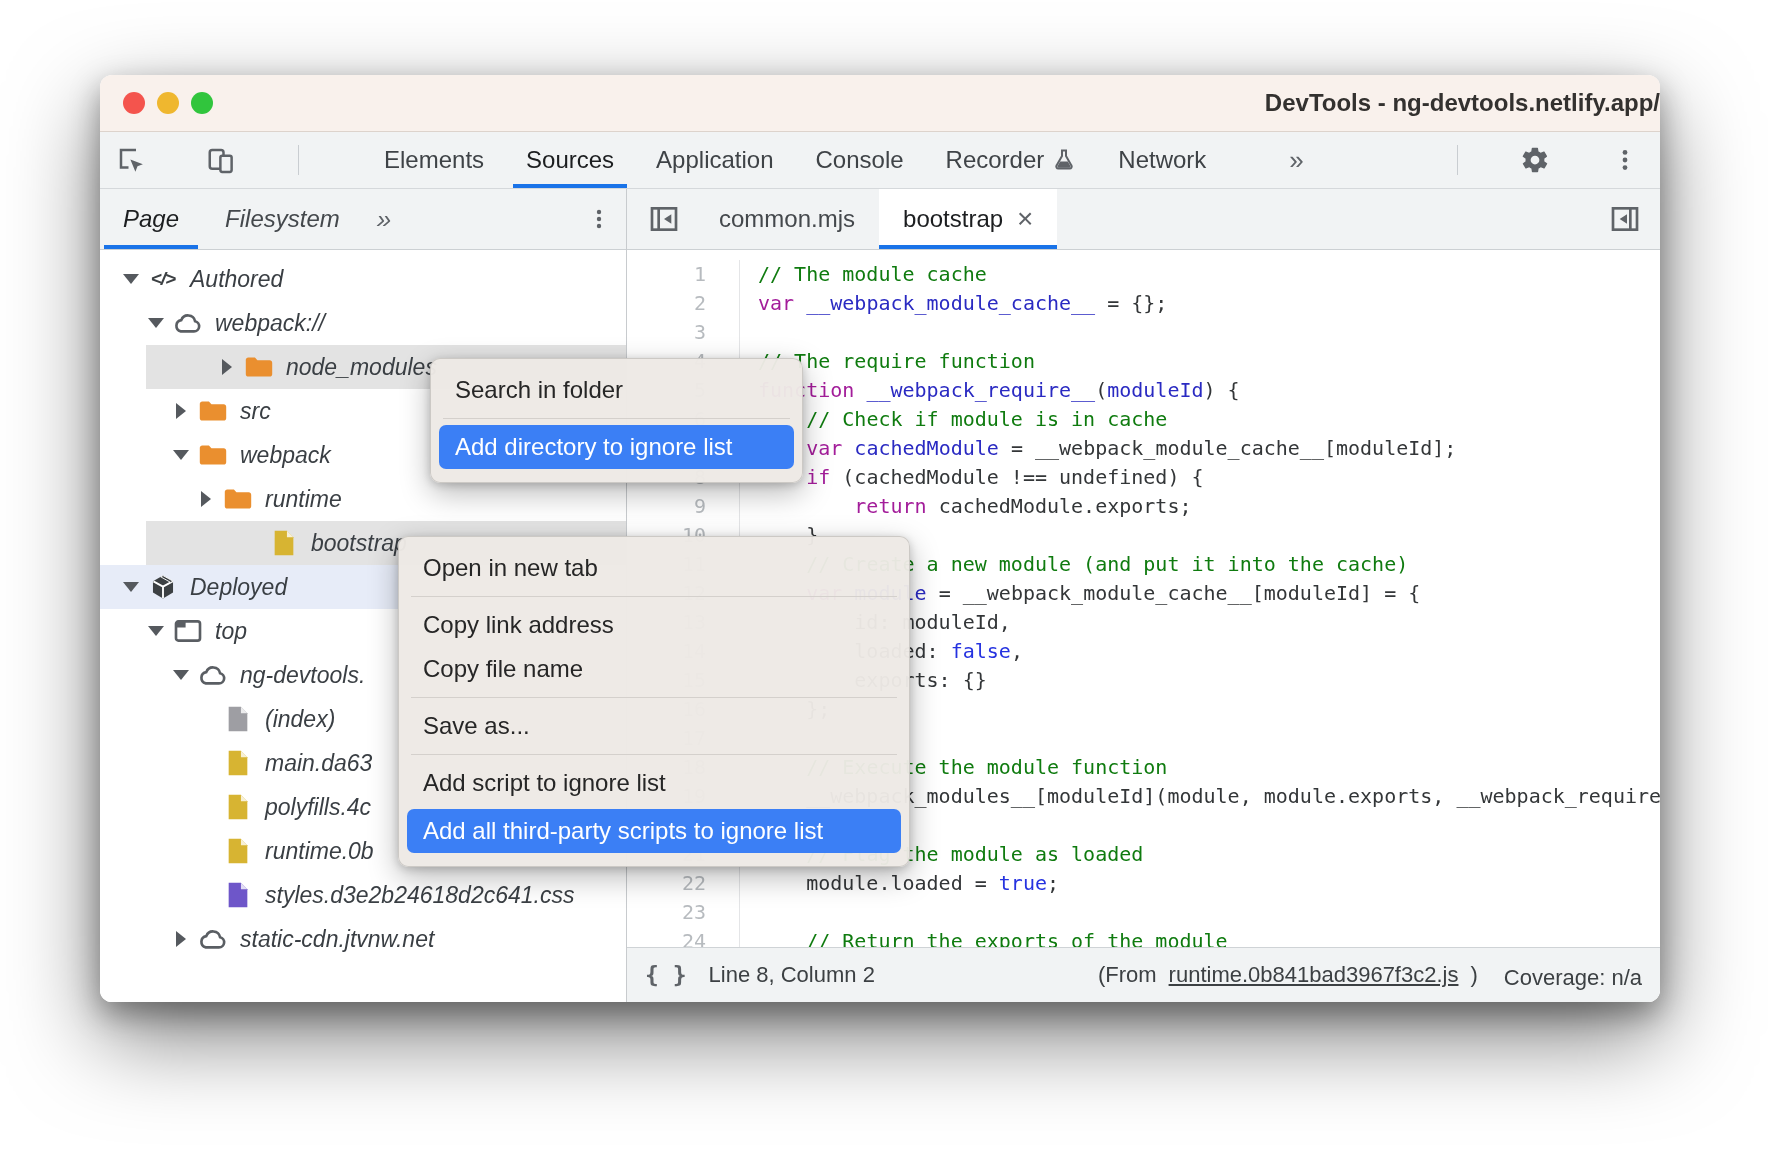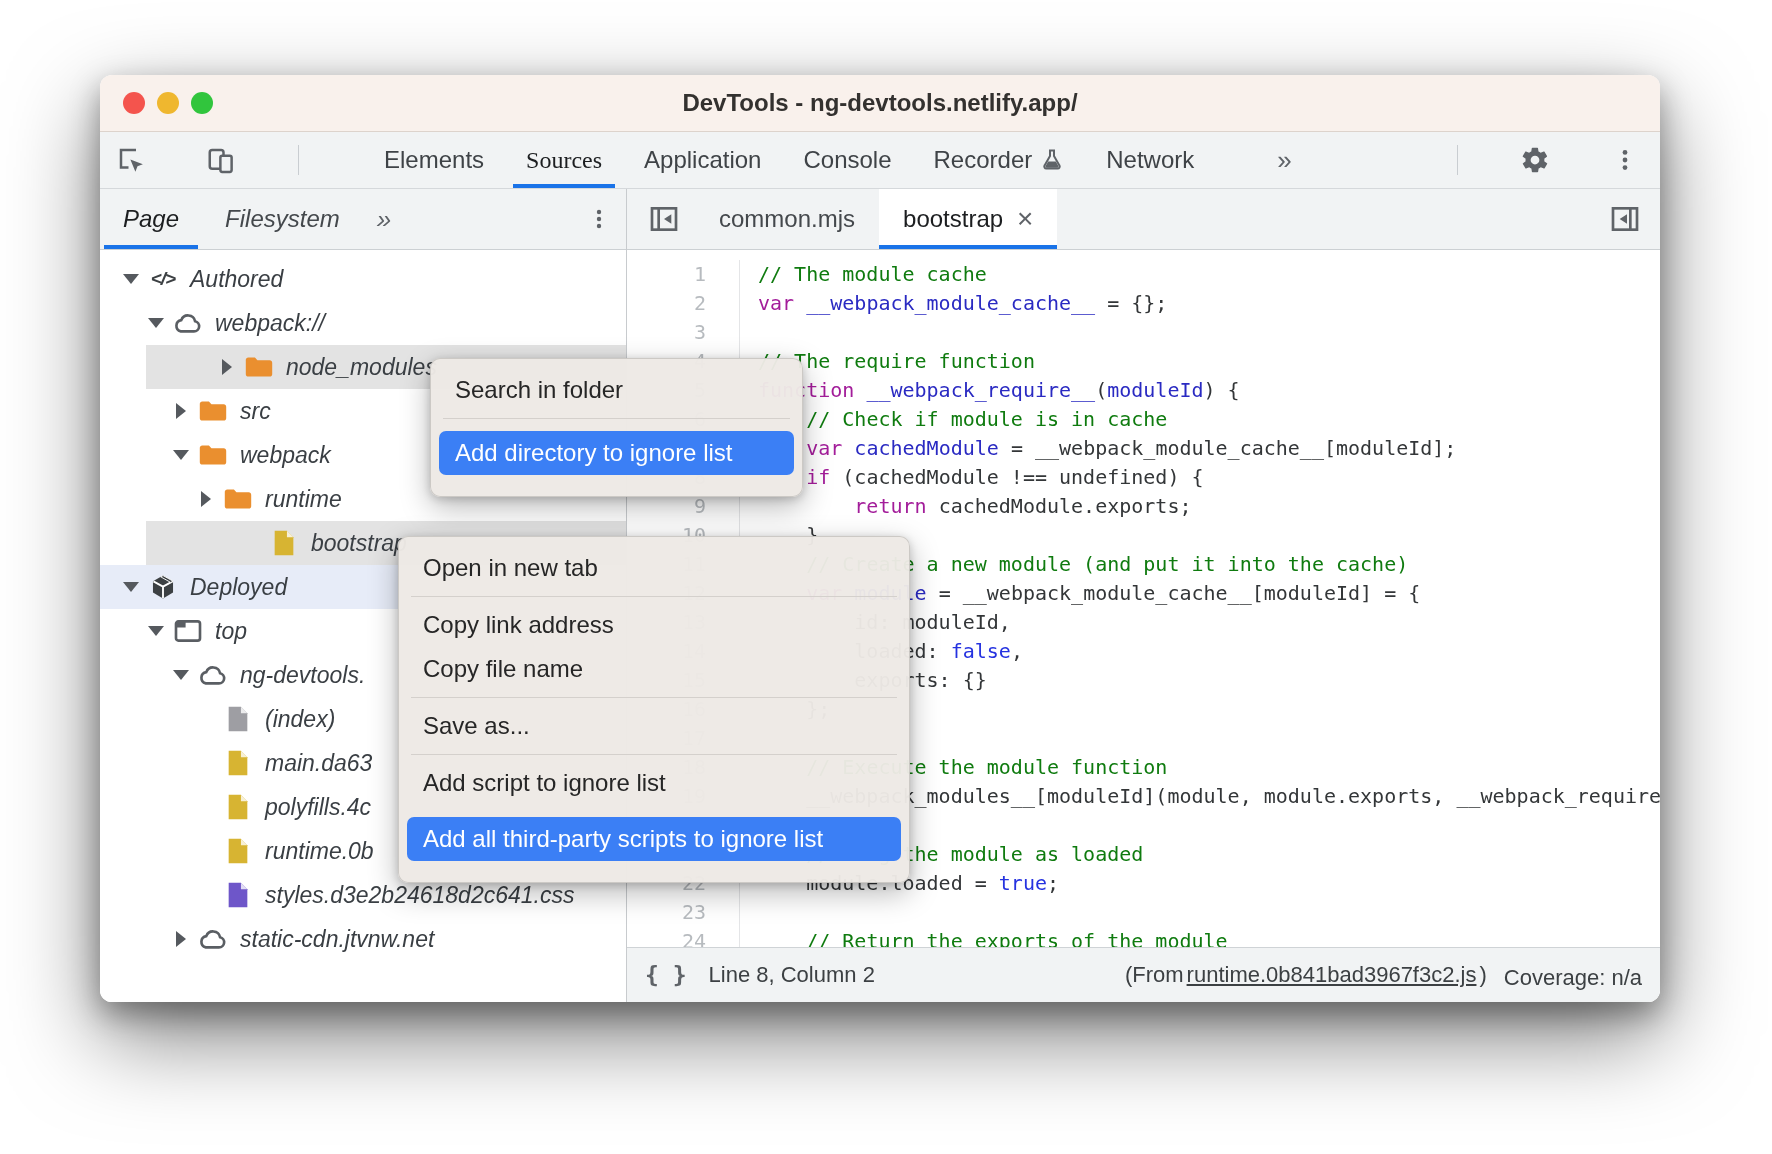--- a/index.html
+++ b/index.html
@@ -6,36 +6,36 @@
   html,body { width:1772px; height:1154px; background:#ffffff;
     font-family:"Liberation Sans", sans-serif; -webkit-font-smoothing:antialiased; }
   .stage { position:relative; width:1772px; height:1154px; overflow:hidden; }
 
   .window { position:absolute; left:100px; top:75px; width:1560px; height:927px;
     border-radius:12px; background:#fff; overflow:hidden;
     box-shadow:0 35px 90px rgba(0,0,0,.5), 0 12px 30px rgba(0,0,0,.35); }
 
   
   .titlebar { position:relative; height:57px; background:#f9f1ec;
-    border-bottom:1px solid #ddd3cc; display:flex; align-items:center; justify-content:center; }
+    border-bottom:1px solid #ddd3cc; display:flex; align-items:center; justify-content:flex-end; }
   .traffic { position:absolute; left:23px; top:0; height:100%; display:flex; align-items:center; gap:12px; }
   .tl { width:22px; height:22px; border-radius:50%; }
   .tl.red{ background:#f4544d; } .tl.yellow{ background:#efb72f; } .tl.green{ background:#31c53d; }
   .wtitle { font-size:24px; font-weight:700; color:#33312f; }
 
   
   .toolbar { height:57px; background:#f1f3f4; border-bottom:1px solid #d5d8db;
     display:flex; align-items:center; padding:0 14px 0 10px;gap:48px; }
   .icon-btn { width:42px; height:42px; display:flex; align-items:center; justify-content:center; flex:0 0 auto; }
   .vsep { width:1px; height:30px; background:#c9cdd1; margin:0 8px; flex:0 0 auto; }
   .main-tabs { display:flex; height:100%; margin-left:8px; }
   .mtab { display:flex; align-items:center; gap:8px; padding:0 21px; font-size:24px; color:#3f4347;
     position:relative; height:100%; }
   .mtab.active::after { content:""; position:absolute; left:8px; right:8px; bottom:0; height:4px; background:#1a73e8; }
-  .mtab.active { color:#1c1e20;font-family:Liberation Serif, serif; }
+  .mtab.active { color:#1c1e20; }
   .chev { font-size:26px; color:#5f6368; padding:0 14px; }
   .tb-spacer { flex:1; }
 
   
   .main { display:flex; height:813px; }
   .sidebar { width:527px; border-right:1px solid #c8cbce; display:flex; flex-direction:column; background:#fff;font-style:italic; }
   .editor { flex:1; display:flex; flex-direction:column; background:#fff; min-width:0;justify-content:space-between; }
 
   .panel-tabbar { height:61px; background:#f1f3f4; border-bottom:1px solid #ccd0d3;
     display:flex; align-items:center; flex:0 0 auto; position:relative; }
@@ -69,30 +69,30 @@
   .code-line { display:flex; height:29px; font-family:"DejaVu Sans Mono", monospace; font-size:20px; line-height:29px; }
   .ln { width:113px; flex:0 0 113px; text-align:right; padding-right:33px; color:#b7bbbf;
     border-right:1px solid #e4e5e7; }
   .ct { white-space:pre; margin-left:18px; color:#333638; }
   .tk-c{ color:#0f7b0f; } .tk-k{ color:#a31d9a; } .tk-d{ color:#2a2ac2; } .tk-a{ color:#2532e0; } .tk-p{ color:#333638; }
 
   
   .statusbar { height:55px; background:#f1f3f4; border-top:1px solid #cfd3d6; flex:0 0 auto;
     display:flex; align-items:center; padding:0 18px; font-size:22px; color:#3c4043; }
   .curly { font-family:"DejaVu Sans Mono", monospace; font-weight:700; font-size:23px; color:#5f6368; margin-right:22px; }
-  .sb-right { margin-left:auto; display:flex; align-items:center; gap:3px; }
+  .sb-right { margin-left:auto; display:flex; align-items:center; gap:12px; }
   .sb-link { text-decoration:underline; color:#3c4043; }
   .coverage { margin-left:14px;margin-top:6px; }
 
   
   .menu { position:absolute; background:rgba(237,233,229,.97); border:1px solid rgba(0,0,0,.14);
     border-radius:10px; box-shadow:0 10px 30px rgba(0,0,0,.28), 0 2px 8px rgba(0,0,0,.18);
     padding:9px 0; z-index:50; }
   .mi { height:44px; display:flex; align-items:center; padding:0 24px; font-size:24px; color:#262626; white-space:nowrap; }
-  .mi.hl { background:#3b7ff5; color:#fff; border-radius:7px; margin:12px 8px; padding:16px 16px; }
+  .mi.hl { background:#3b7ff5; color:#fff; border-radius:7px; margin:4px 8px; padding:16px 16px; }
   .msep { height:1px; background:#d4d0cc; margin:6px 12px; }
   #menu1 { left:330px; top:283px; width:373px; }
   #menu2 { left:298px; top:461px; width:512px; }
 
   svg { display:block; }
 </style>
 </head>
 <body>
 <div class="stage">
 

